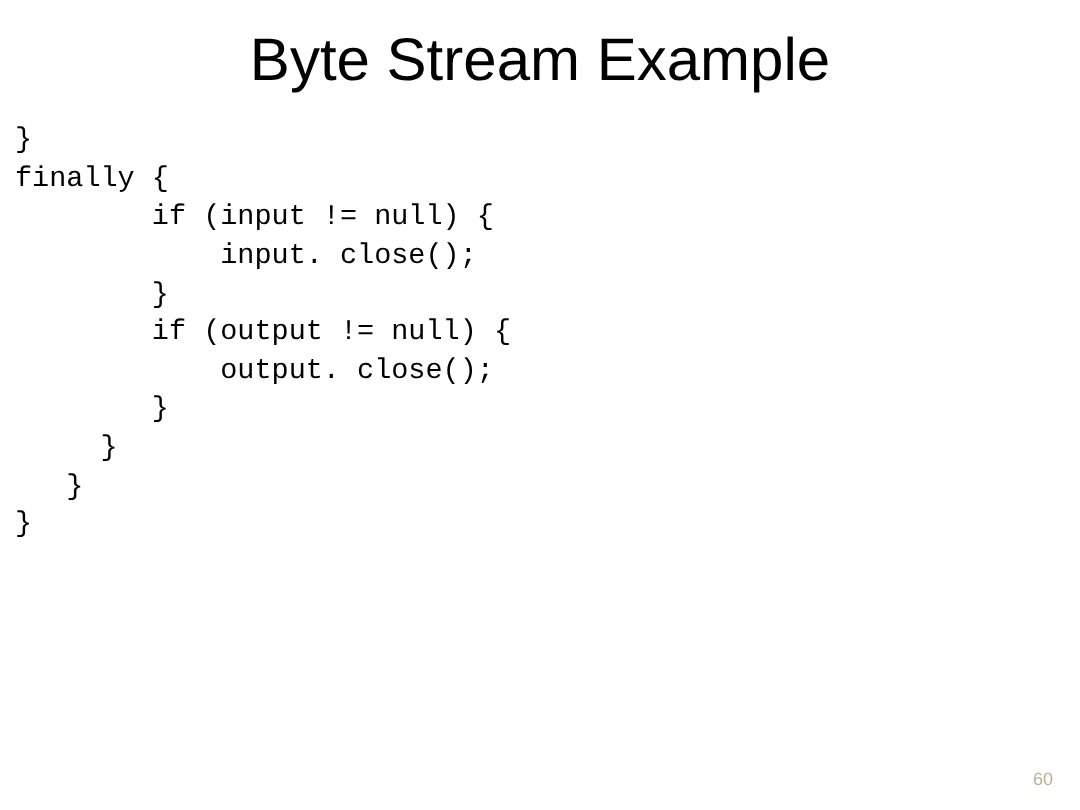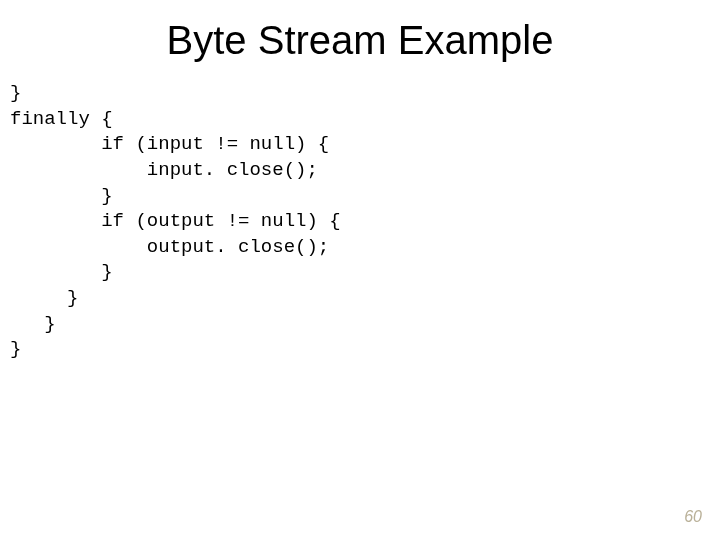--- a/index.html
+++ b/index.html
@@ -36,24 +36,23 @@
     white-space: pre;
     color: #000;
     margin: 0;
     padding-left: 10px;
     padding-top: 18px;
   }
   .page-num {
     position: absolute;
     right: 18px;
     bottom: 14px;
-    font-size: 16px;
+    font-size: 12px;
     color: #b9b098;
     font-family: Arial, Helvetica, sans-serif;
-    font-style: italic;
   }
 </style>
 </head>
 <body>
 
 <div class="slide">
   <h1 class="title">Byte Stream Example</h1>
   <pre class="code">}
 finally {
         if (input != null) {

